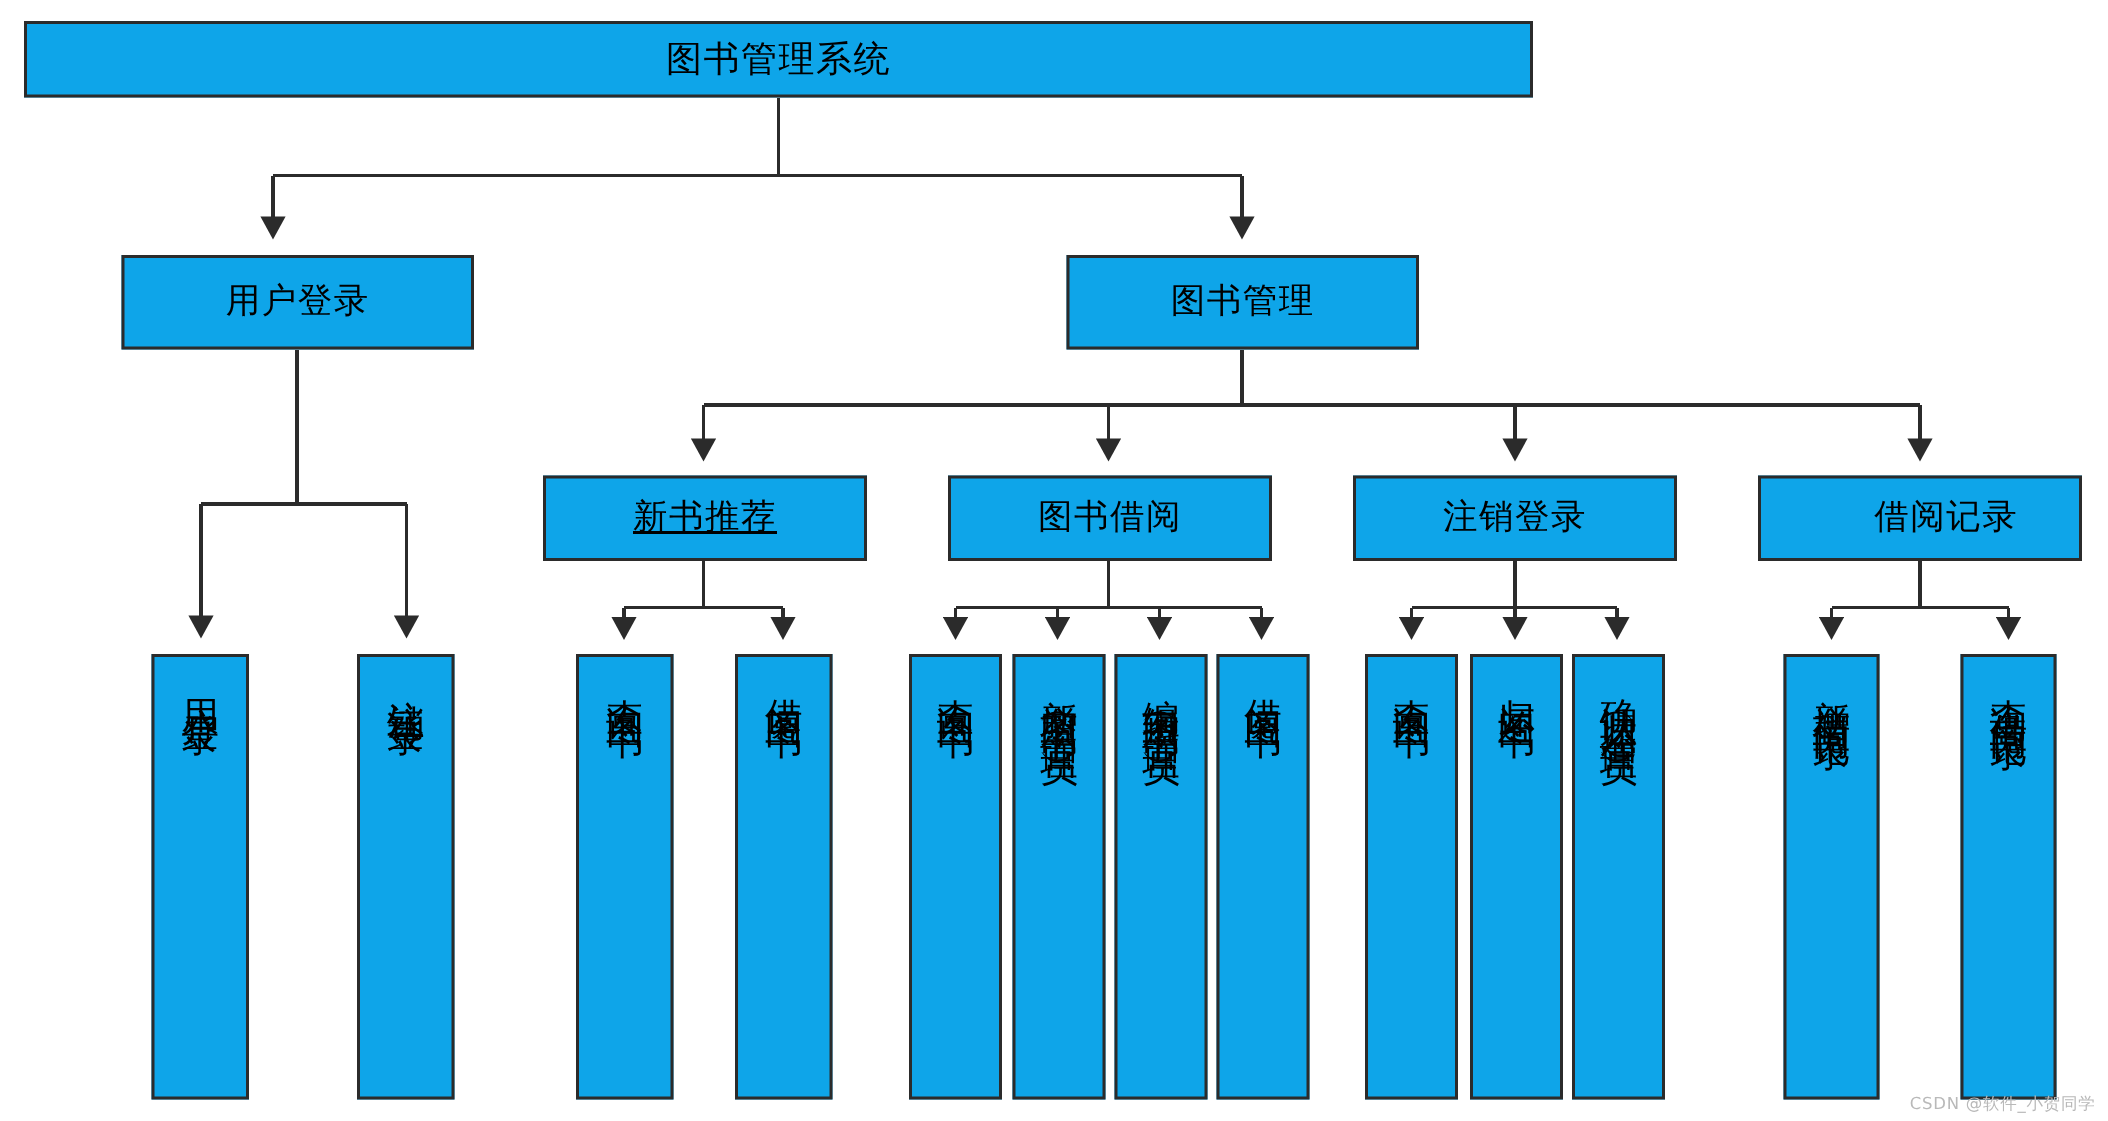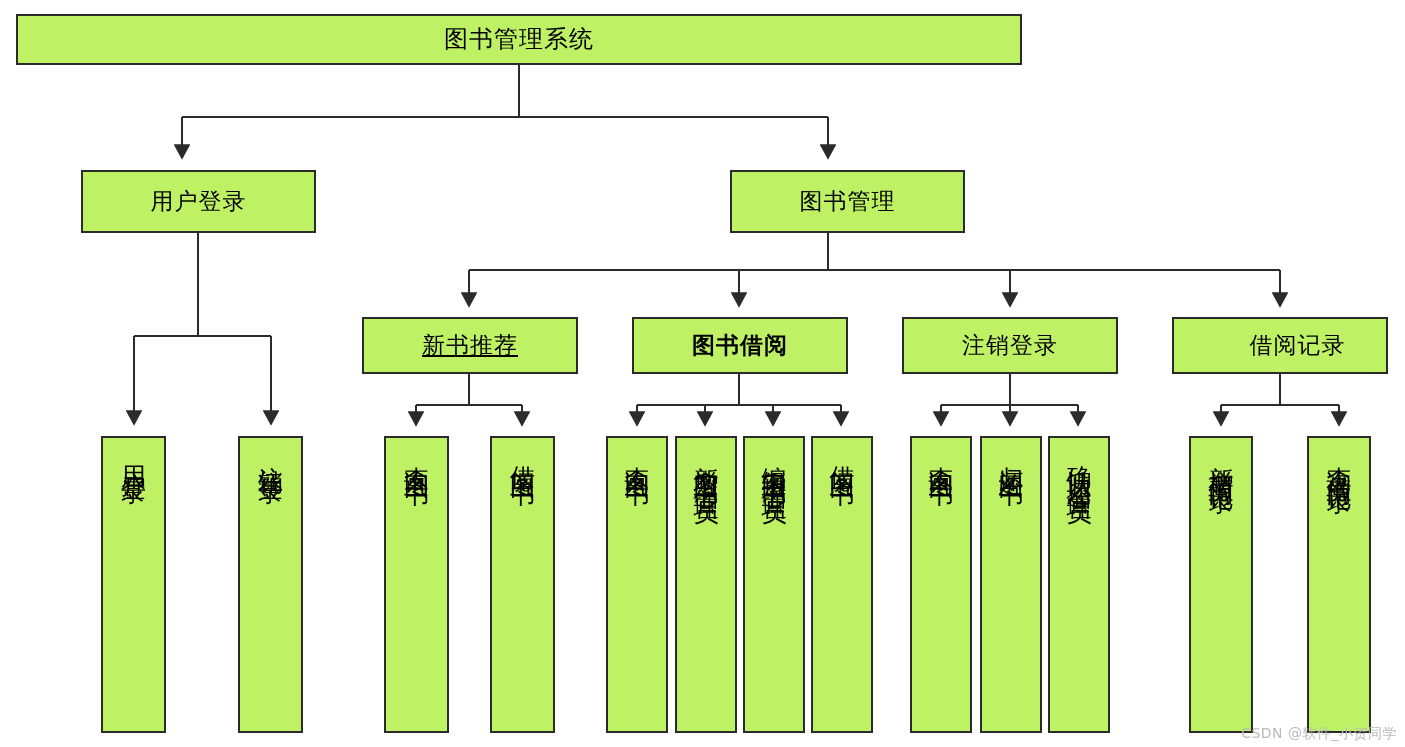--- a/index.html
+++ b/index.html
@@ -19,21 +19,21 @@
   #wires{
     position:absolute;
     left:0;top:0;
     width:1405px;height:747px;
     pointer-events:none;
   }
   
   .node{
     position:absolute;
     box-sizing:border-box;
-    background:#bef264;
+    background:#0ea5e9;
     border:2px solid #2b2b2b;
     display:flex;
     align-items:center;
     justify-content:center;
     text-align:center;
     line-height:1.15;
   }
   .node .label{
     display:block;
     white-space:pre;
@@ -56,21 +56,21 @@
     font-size:25px;
     letter-spacing:5px;
     line-height:1;
     white-space:nowrap;
   }
   
   #watermark{
     position:absolute;
     right:8px;
     bottom:4px;
-    font-size:14px;
+    font-size:11px;
     color:#b9b9b9;
     letter-spacing:0.5px;
     white-space:nowrap;
     user-select:none;
   }
 </style>
 </head>
 <body>
 
 <div id="canvas">
@@ -126,29 +126,29 @@
   </svg>
 
   <div class="node horiz root" style="left:16px;top:14px;width:1006px;height:51px;">
     <span class="label">图书管理系统</span>
   </div>
 
   <div class="node horiz" style="left:81px;top:170px;width:235px;height:63px;">
     <span class="label">用户登录</span>
   </div>
 
-  <div class="node horiz" style="left:730px;top:170px;width:235px;height:63px;text-align:center;">
+  <div class="node horiz" style="left:711px;top:170px;width:235px;height:63px;text-align:center;">
     <span class="label">图书管理</span>
   </div>
 
   <div class="node horiz" style="left:362px;top:317px;width:216px;height:57px;text-decoration:underline;">
     <span class="label">新书推荐</span>
   </div>
 
-  <div class="node horiz" style="left:632px;top:317px;width:216px;height:57px;font-weight:bold;">
+  <div class="node horiz" style="left:632px;top:317px;width:216px;height:57px;">
     <span class="label">图书借阅</span>
   </div>
 
   <div class="node horiz" style="left:902px;top:317px;width:216px;height:57px;">
     <span class="label">注销登录</span>
   </div>
 
   <div class="node horiz" style="left:1172px;top:317px;width:216px;height:57px;padding-left:35px;">
     <span class="label">借阅记录</span>
   </div>

